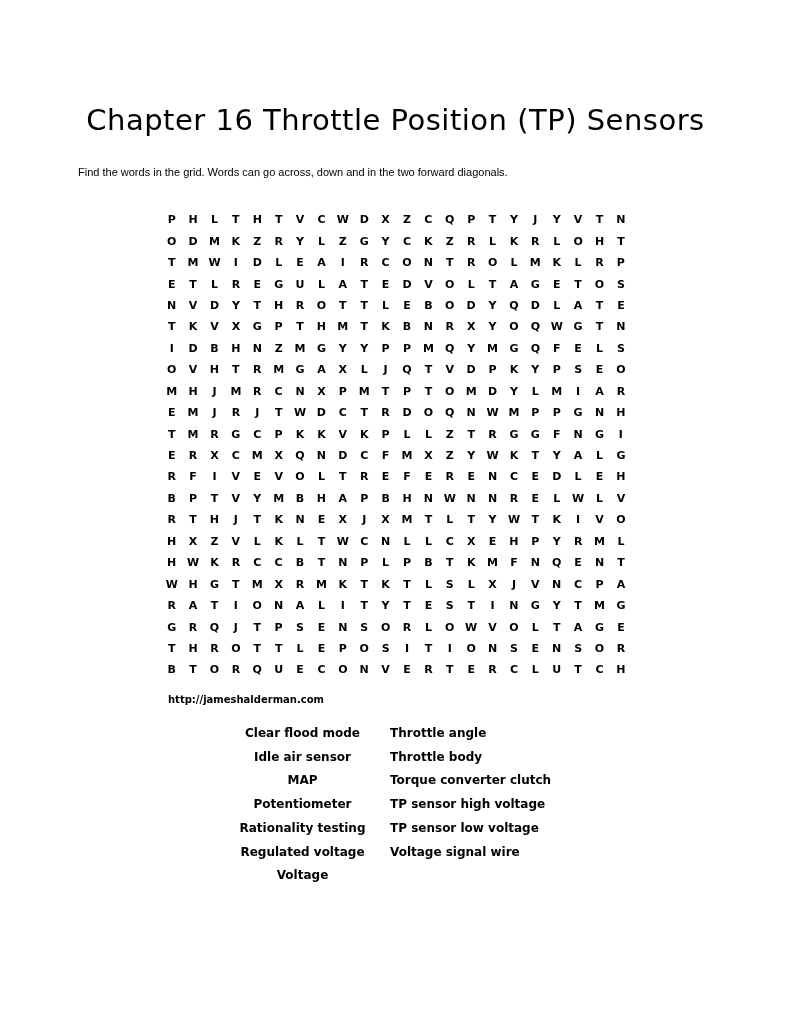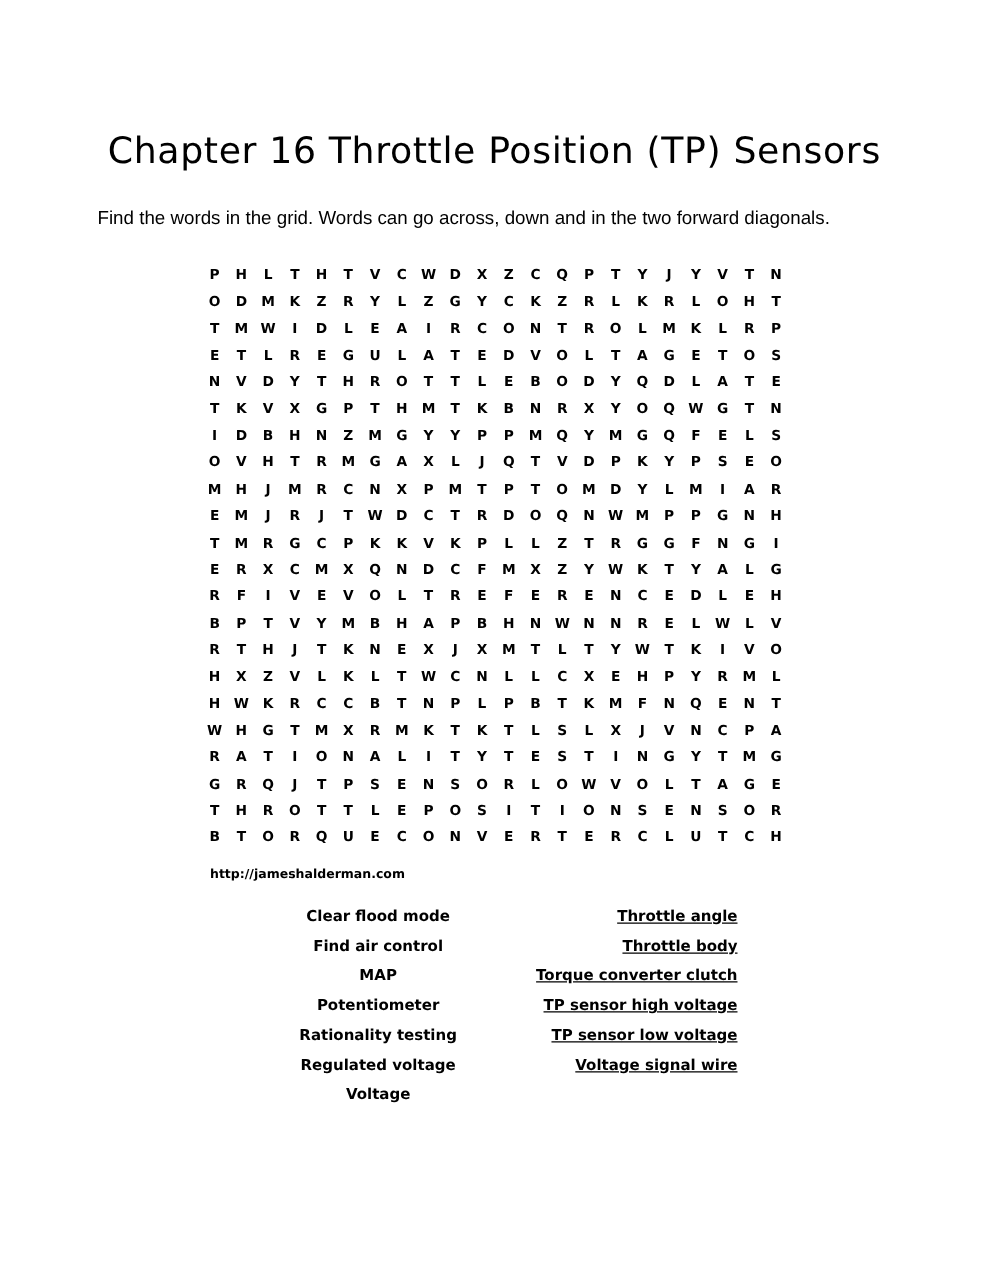--- a/index.html
+++ b/index.html
@@ -21,21 +21,21 @@
     text-align: center;
     font-size: 29px;
     font-weight: 400;
     letter-spacing: 0.5px;
     font-family: "DejaVu Sans", sans-serif;
   }
   .instructions {
     position: absolute;
     top: 166px;
     left: 78px;
-    font-size: 15px;
+    font-size: 11px;
     font-family: "Liberation Sans", sans-serif;
   }
   .grid {
     position: absolute;
     left: 161px;
     top: 209px;
     display: grid;
     grid-template-columns: repeat(22, 21.4px);
     grid-auto-rows: 21.45px;
   }
@@ -61,22 +61,21 @@
     left: 205px;
     top: 722px;
     width: 195px;
     text-align: center;
   }
   .words-right {
     position: absolute;
     left: 390px;
     top: 722px;
     width: 200px;
-    text-align: right;
-    text-decoration: underline;
+    text-align: left;
   }
   .word {
     line-height: 23.7px;
     font-size: 12px;
     font-weight: 700;
     font-family: "DejaVu Sans", sans-serif;
     white-space: nowrap;
   }
 </style>
 </head>
@@ -571,21 +570,21 @@
       <span class="cell">U</span>
       <span class="cell">T</span>
       <span class="cell">C</span>
       <span class="cell">H</span>
     </div>
 
   <div class="source-link">http://jameshalderman.com</div>
 
   <div class="words-left">
       <div class="word">Clear flood mode</div>
-      <div class="word">Find air control</div>
+      <div class="word">Idle air sensor</div>
       <div class="word">MAP</div>
       <div class="word">Potentiometer</div>
       <div class="word">Rationality testing</div>
       <div class="word">Regulated voltage</div>
       <div class="word">Voltage</div>
     </div>
 
   <div class="words-right">
       <div class="word">Throttle angle</div>
       <div class="word">Throttle body</div>

